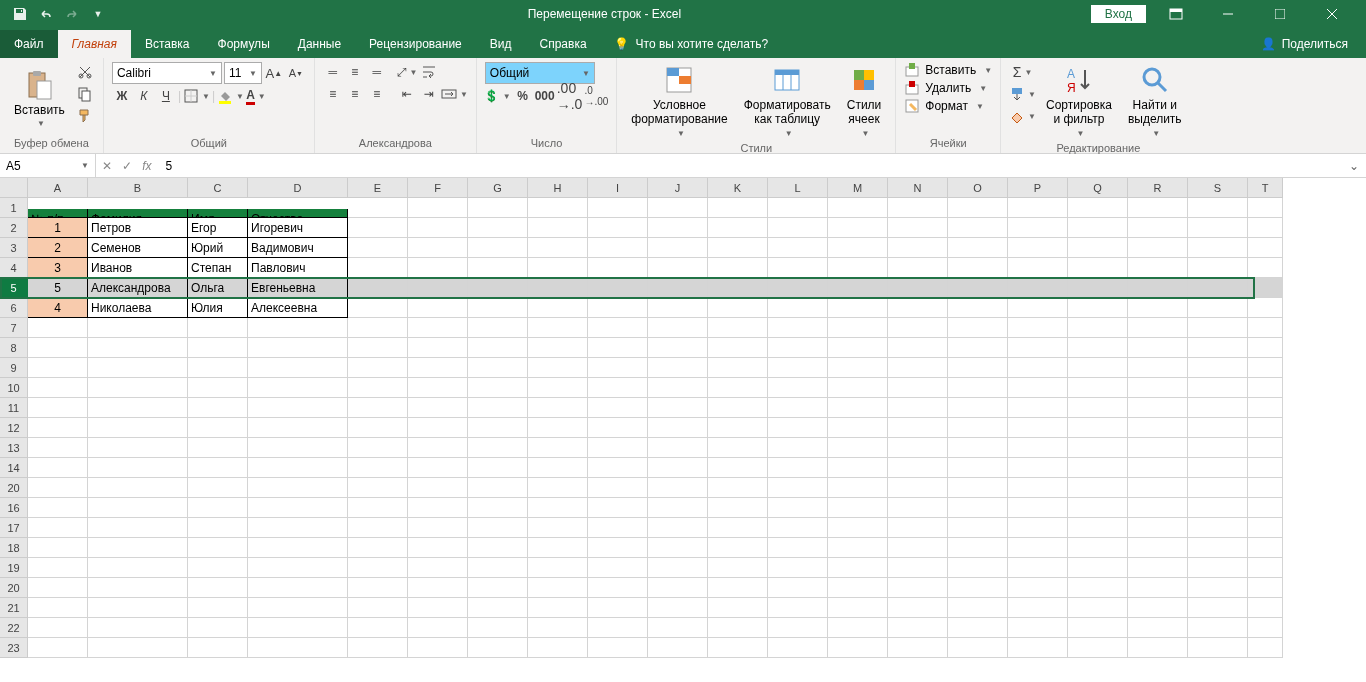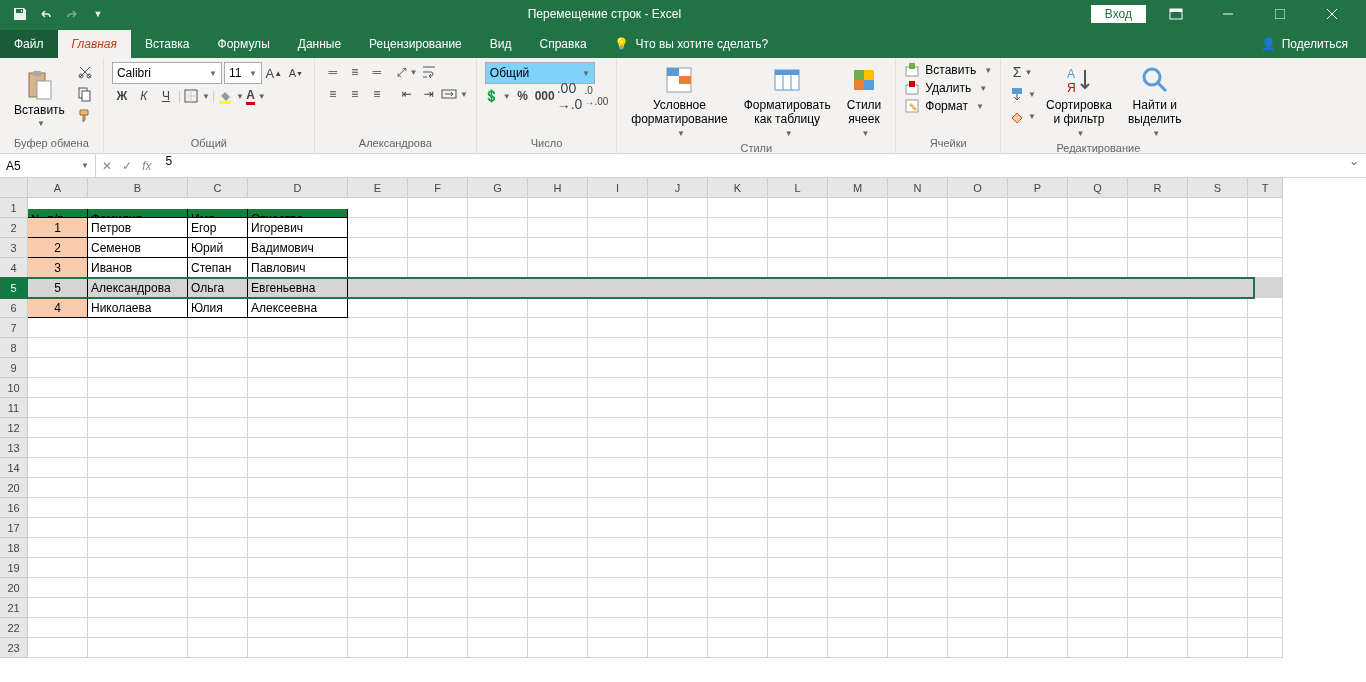--- a/index.html
+++ b/index.html
@@ -22,21 +22,21 @@
 .group-body{display:flex;gap:4px;flex:1;}
 .vstack{display:flex;flex-direction:column;gap:2px;}
 .hstack{display:flex;gap:2px;align-items:center;}
 .rbtn{min-width:20px;height:20px;display:flex;align-items:center;justify-content:center;color:#444;}
 .rbtn-lg{display:flex;flex-direction:column;align-items:center;justify-content:center;padding:2px 6px;text-align:center;line-height:1.2;font-size:11px;gap:2px;}
 .font-box,.size-box{border:1px solid #ababab;background:#fff;height:22px;padding:0 4px;display:flex;align-items:center;}
 .font-box{width:110px;}
 .size-box{width:38px;}
 .drop-arrow{font-size:8px;color:#666;padding-left:3px;}
 .num-box{border:1px solid #ababab;background:#7dd3fc;height:22px;width:110px;padding:0 4px;display:flex;align-items:center;}
-.formula-bar{height:24px;border-bottom:1px solid #d4d4d4;display:flex;background:#fff;}
+.formula-bar{height:24px;border-bottom:1px solid #d4d4d4;display:flex;align-items:center;background:#fff;}
 .name-box{width:96px;border-right:1px solid #d4d4d4;padding:0 6px;height:100%;display:flex;align-items:center;}
 .name-box .drop-arrow{margin-left:auto;}
 .fx-btns{display:flex;align-items:center;padding:0 6px;gap:10px;color:#888;}
 .fx-input{flex:1;padding:0 8px;}
 .collapse{width:24px;text-align:center;color:#666;}
 .grid{position:relative;height:506px;overflow:hidden;}
 .grid-corner{position:absolute;left:0;top:0;width:28px;height:20px;background:#e6e6e6;border-right:1px solid #ccc;border-bottom:1px solid #ccc;}
 .col-headers{position:absolute;left:28px;top:0;height:20px;display:flex;}
 .ch{background:#e6e6e6;border-right:1px solid #ccc;border-bottom:1px solid #ccc;text-align:center;line-height:20px;color:#444;font-size:11px;}
 .row-headers{position:absolute;left:0;top:20px;width:28px;}

